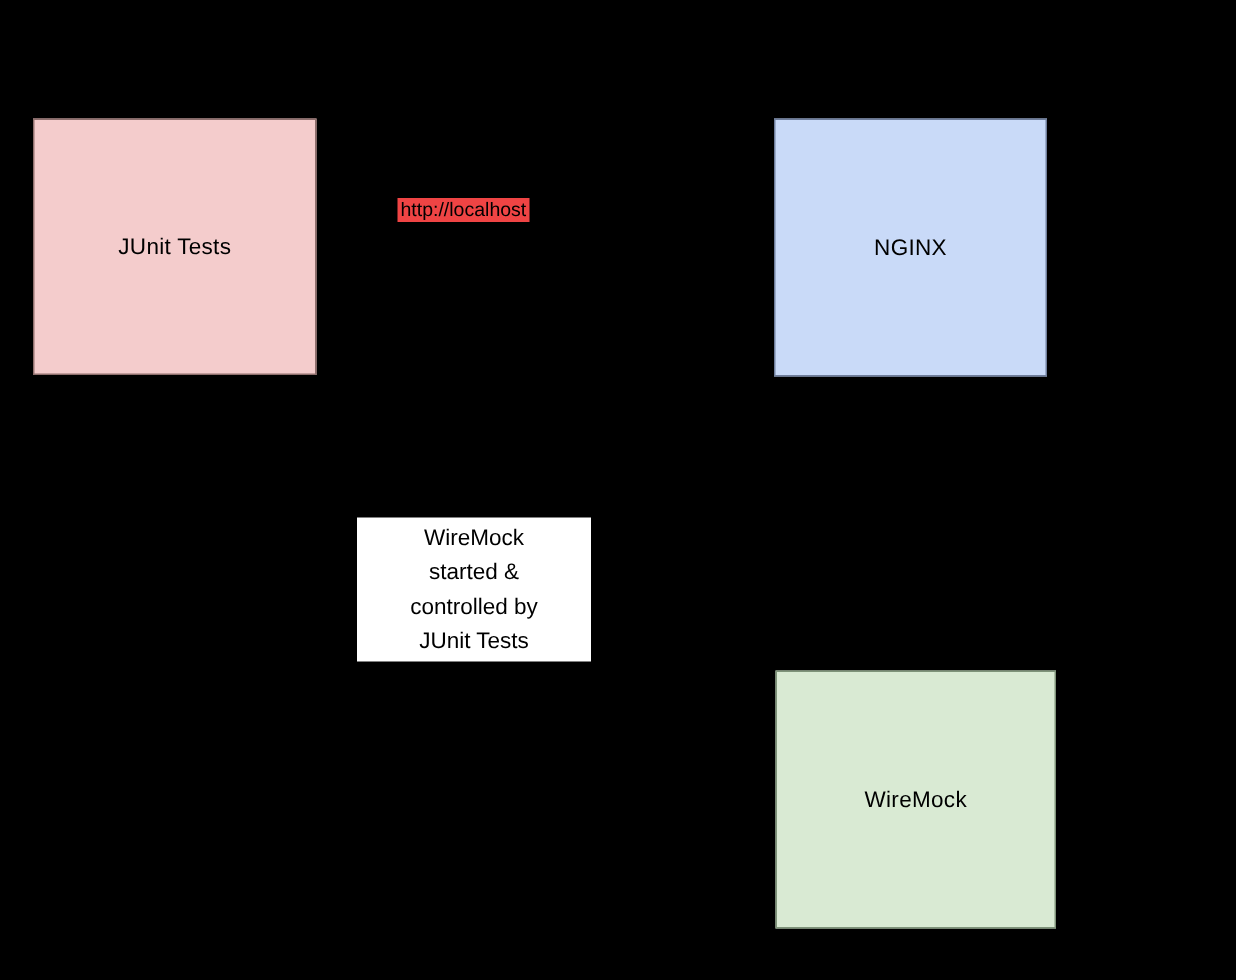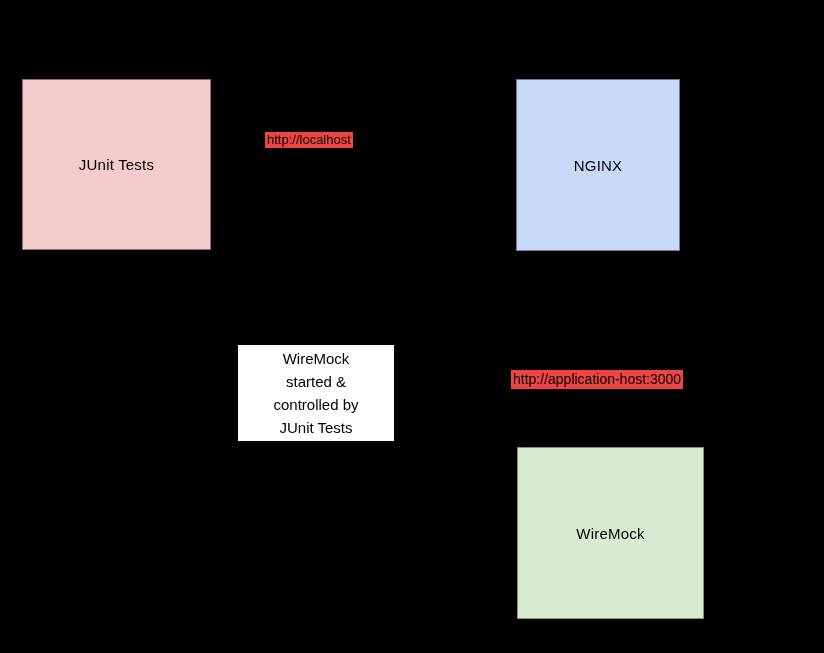--- a/index.html
+++ b/index.html
@@ -35,21 +35,21 @@
   #node-junit {
     left: 22px;
     top: 79px;
     width: 189px;
     height: 171px;
     border-color: #8f6f6d;
   }
   #node-nginx {
     left: 516px;
     top: 79px;
-    width: 164px;
+    width: 182px;
     height: 172px;
     border-color: #6f7e9c;
   }
   #node-wiremock {
     left: 517px;
     top: 447px;
     width: 187px;
     height: 172px;
     border-color: #7e9379;
   }
@@ -104,21 +104,20 @@
   <div class="node" id="node-nginx" style="background-color: rgb(201, 218, 248);">
     <span class="node-label">NGINX</span>
   </div>
 
   <div class="node" id="node-wiremock" style="background-color: rgb(217, 234, 211);">
     <span class="node-label">WireMock</span>
   </div>
 
   <div class="edge-label" id="label-localhost">http://localhost</div>
 
-  <div class="edge-label" id="label-apphost">http://application-host:3000</div>
 
   <div class="note">
     <span class="note-line">WireMock</span>
     <span class="note-line">started &amp;</span>
     <span class="note-line">controlled by</span>
     <span class="note-line">JUnit Tests</span>
   </div>
 
 </div>
 

